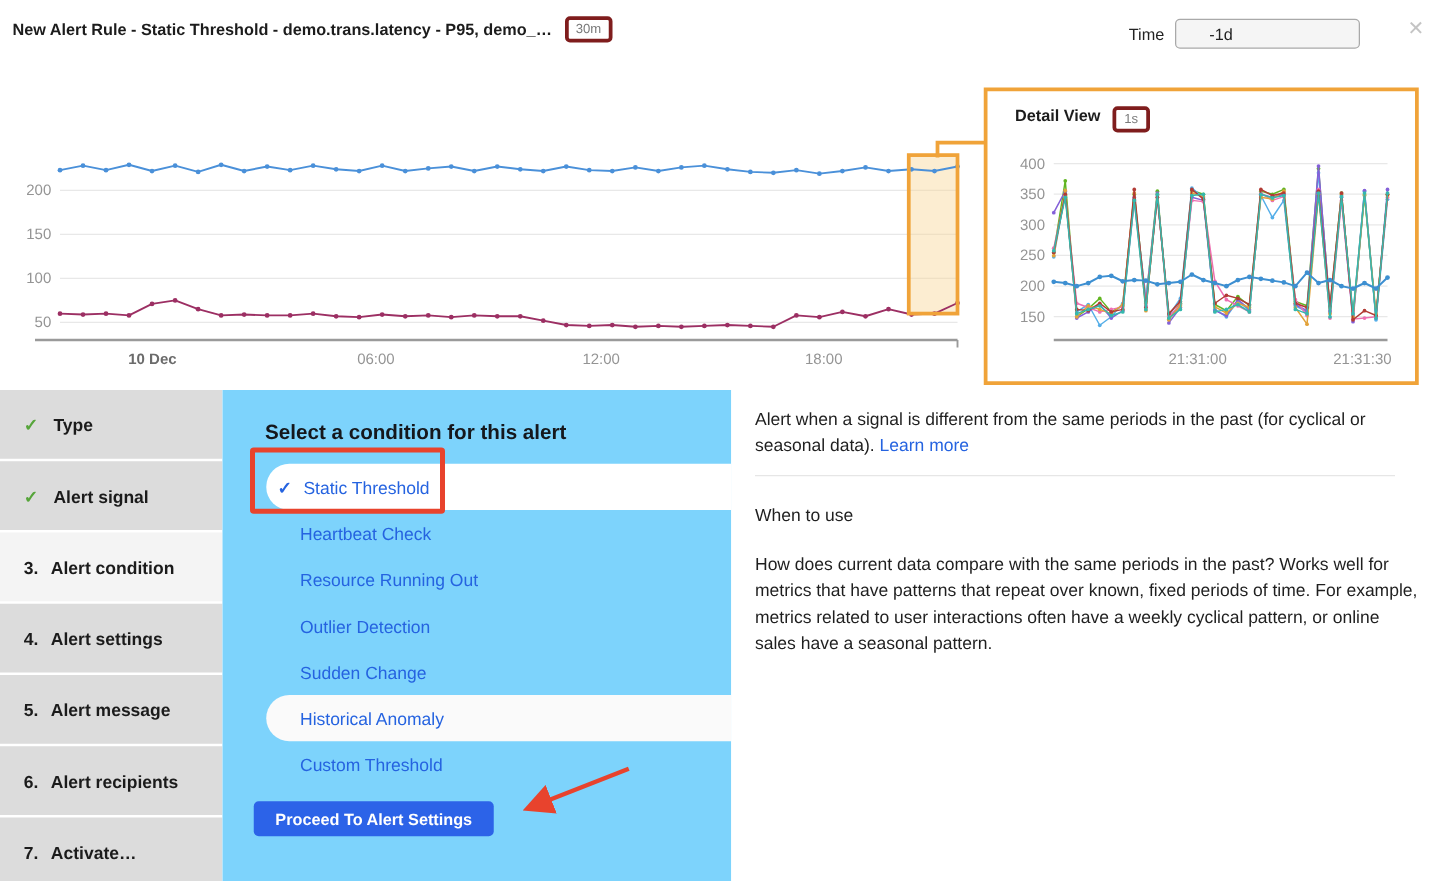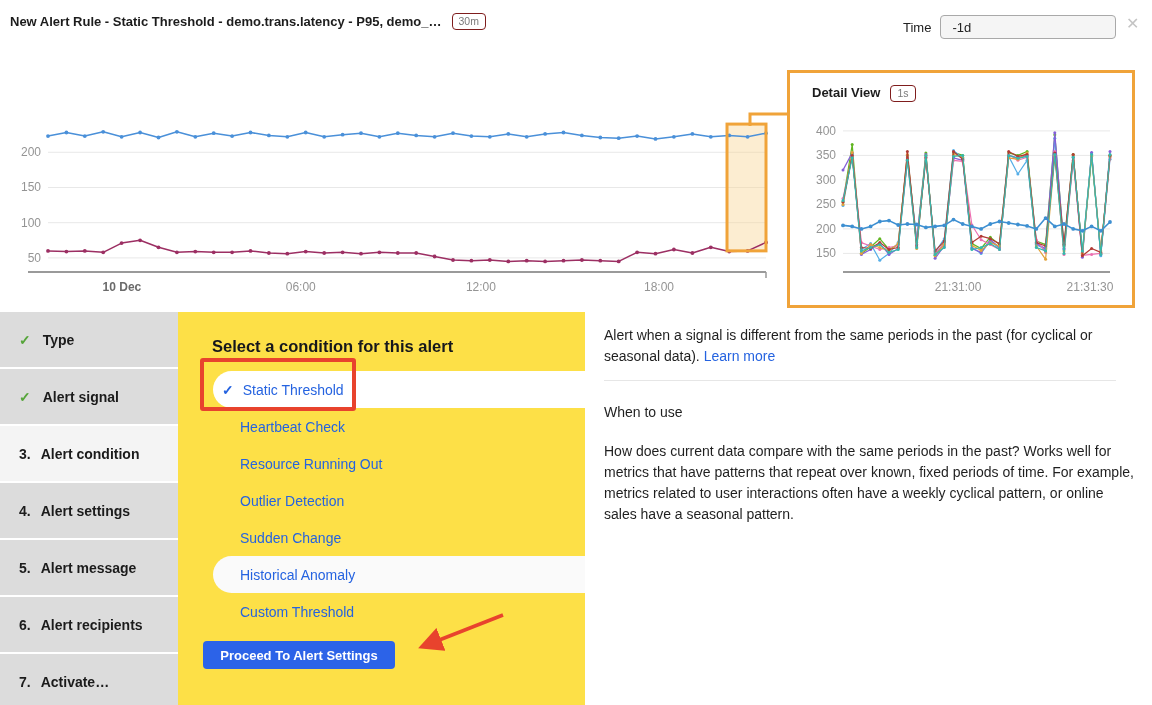--- a/index.html
+++ b/index.html
@@ -6,46 +6,46 @@
   html,body { margin:0; padding:0; }
   body {
     width:1152px; height:705px; position:relative; overflow:hidden;
     background:#fff; font-family:"Liberation Sans",sans-serif; color:#1c1c1c;
   }
   svg text { font-family:"Liberation Sans",sans-serif; }
 
   
   .header-title { position:absolute; left:10px; top:13px; display:flex; align-items:center; gap:10px;
     font-size:13px; font-weight:600; color:#1c1c1c; }
-  .badge { border:1px solid #7f1d1d; border-radius:4px; background:#fff; color:#7a7a7a;
+  .badge { border:3px solid #7f1d1d; border-radius:4px; background:#fff; color:#7a7a7a;
     font-size:10.5px; font-weight:400; padding:1px 6px; line-height:13px; }
   .time-group { position:absolute; left:903px; top:15px; display:flex; align-items:center; gap:9px; font-size:13px; color:#222; }
-  #time-input { width:176px; height:24px; border:1px solid #a9a9a9; border-radius:4px; background:#f5f5f5;
-    font:13px "Liberation Sans",sans-serif; padding:0 11px; color:#222; }
+  #time-input { width:148px; height:24px; border:1px solid #a9a9a9; border-radius:4px; background:#f5f5f5;
+    font:13px "Liberation Sans",sans-serif; padding:0 26px; color:#222; }
   .close-x { position:absolute; left:1126px; top:16px; font-size:16px; color:#c4c4c4; cursor:pointer; line-height:16px; }
 
   
   #main-chart-svg { position:absolute; left:0; top:95px; }
   #detail-panel { position:absolute; left:787px; top:70px; width:348px; height:238px;
     border:3px solid var(--orange); background:#fff; z-index:10; }
   .dv-header { position:absolute; left:22px; top:12px; display:flex; align-items:flex-start; gap:10px;
     font-size:13px; font-weight:700; color:#1c1c1c; }
   #detail-chart-svg { position:absolute; left:0; top:0; }
   #overlay-svg { position:absolute; left:0; top:0; z-index:60; pointer-events:none; }
 
   
   .sidebar { position:absolute; left:0; top:312px; width:178px; height:393px; overflow:hidden; }
   .side-item { height:55px; margin-bottom:2px; background:#dcdcdc; display:flex; align-items:center;
     font-size:14px; font-weight:700; color:#1b1b1b; }
   .side-item.active { background:#f4f4f4; }
   .side-item .check { color:var(--green); margin:0 12px 0 19px; font-weight:700; font-size:14px; }
   .side-item .num { margin:0 10px 0 19px; }
 
   
-  .cond-panel { position:absolute; left:178px; top:312px; width:407px; height:393px; background:#fde047; }
+  .cond-panel { position:absolute; left:178px; top:312px; width:407px; height:393px; background:#7dd3fc; }
   .cond-heading { position:absolute; left:34px; top:25px; font-size:16.5px; font-weight:700; color:#15171c; }
   .cond-list { position:absolute; left:0; top:59px; width:100%; }
   .cond-row { height:37px; display:flex; align-items:center; color:var(--link); font-size:14px;
     font-weight:400; padding-left:62px; cursor:pointer; }
   .cond-row.selected { background:#fff; margin-left:35px; padding-left:9px; border-radius:20px 0 0 20px; }
   .cond-row.hovered  { background:#fafafa; margin-left:35px; padding-left:27px; border-radius:20px 0 0 20px; }
   .cond-row .ccheck { color:var(--link); margin-right:9px; font-weight:700; }
   .red-box { position:absolute; left:200px; top:358px; width:156px; height:53px;
     border:4px solid var(--red); border-radius:3px; z-index:40; }
   .proceed-btn { position:absolute; left:203px; top:641px; width:192px; height:28px;

